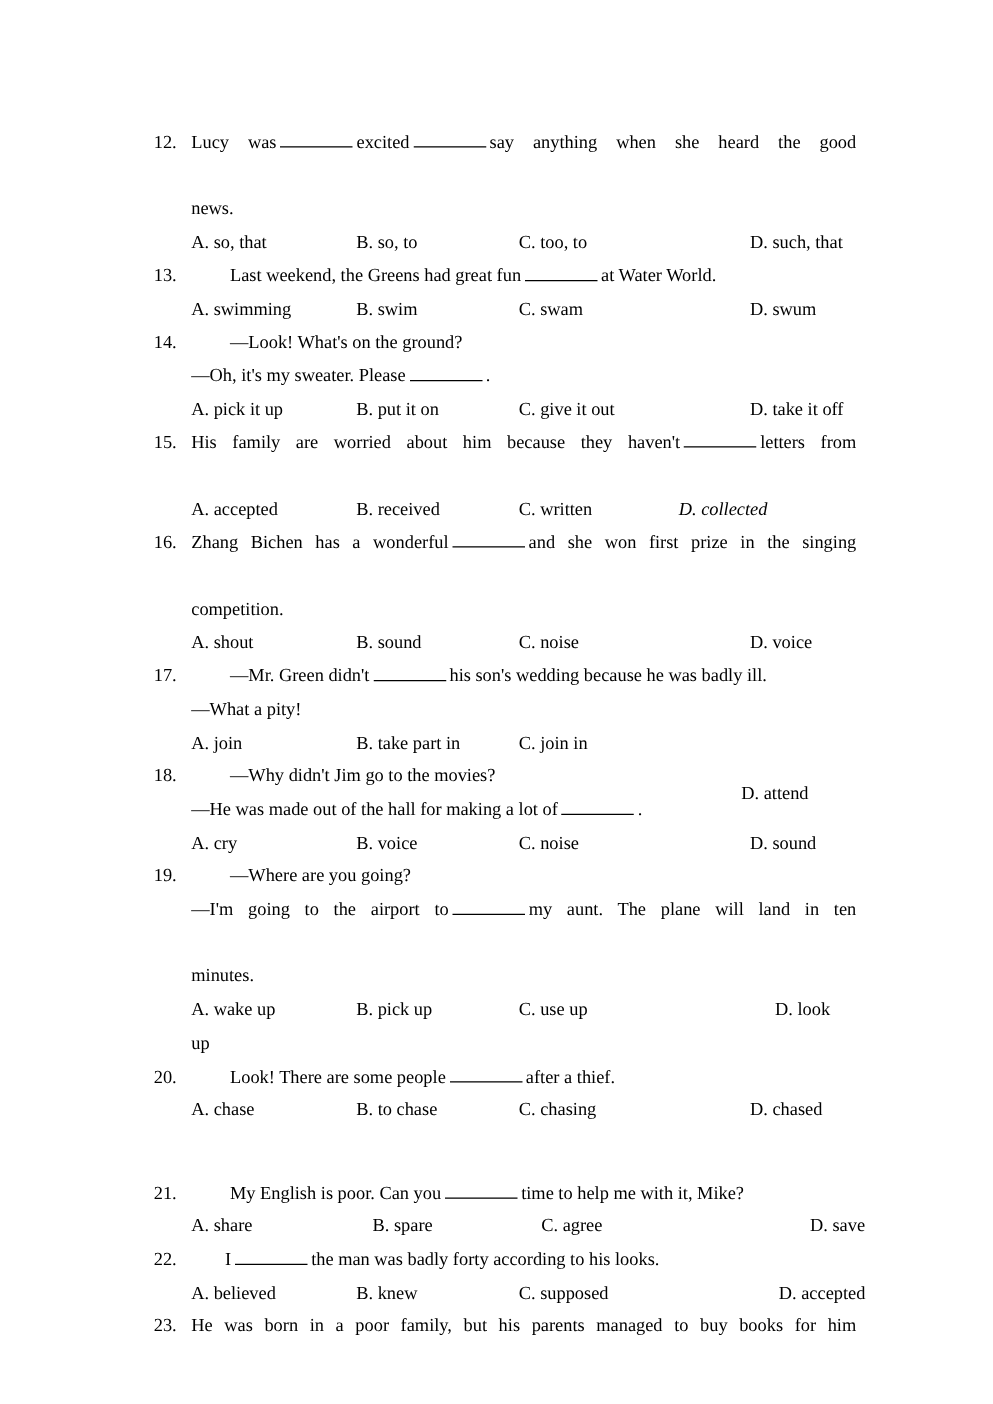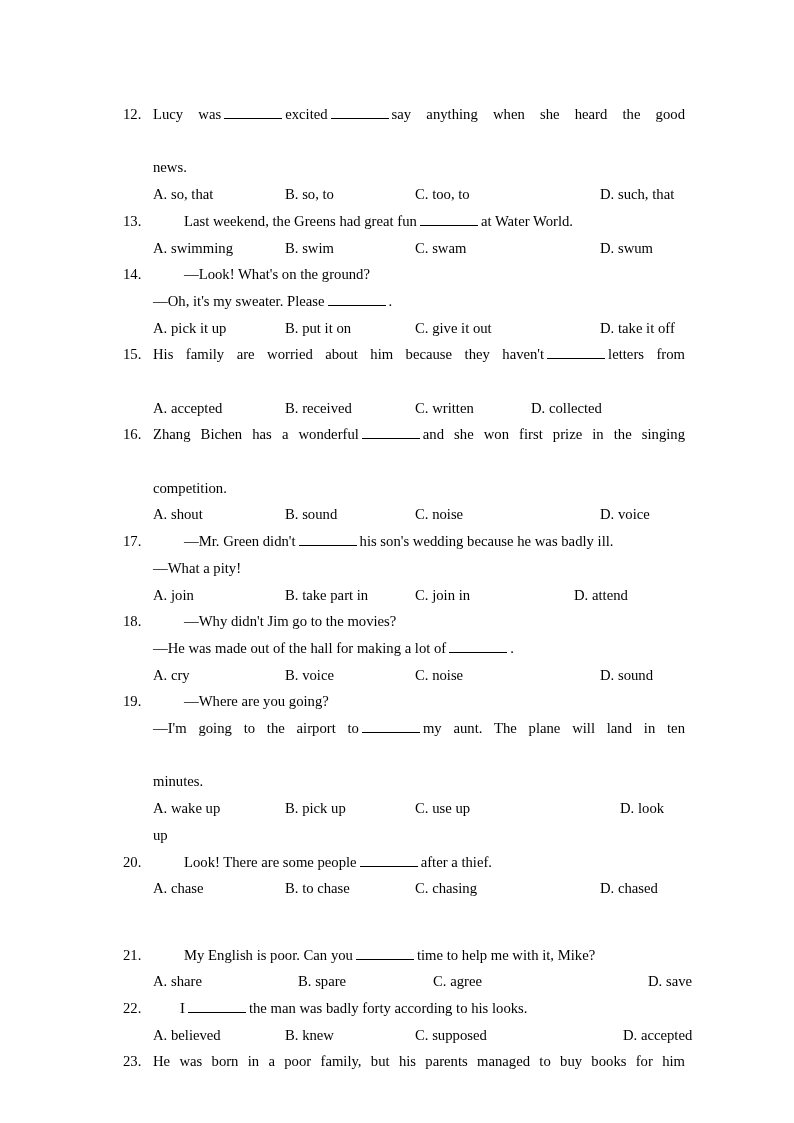--- a/index.html
+++ b/index.html
@@ -112,22 +112,22 @@
   .opt {
     position: absolute;
     top: 0;
     white-space: nowrap;
     font-size: 14.7px;
     line-height: 26.7px;
   }
   .opt-a { left: 0px; }
   .opt-b { left: 132px; }
   .opt-c { left: 262px; }
-  .opt-d-near { left: 378px; }
-  .opt-d-mid  { left: 421px; }
+  .opt-d-near { left: 390px; font-style: italic; }
+  .opt-d-mid  { left: 440px; margin-top: 40px; }
   .opt-d-far  { left: 447px; }
 
   .spacer-line {
     height: 26.7px;
   }
   .spacer-half {
     height: 13px;
   }
 </style>
 </head>

